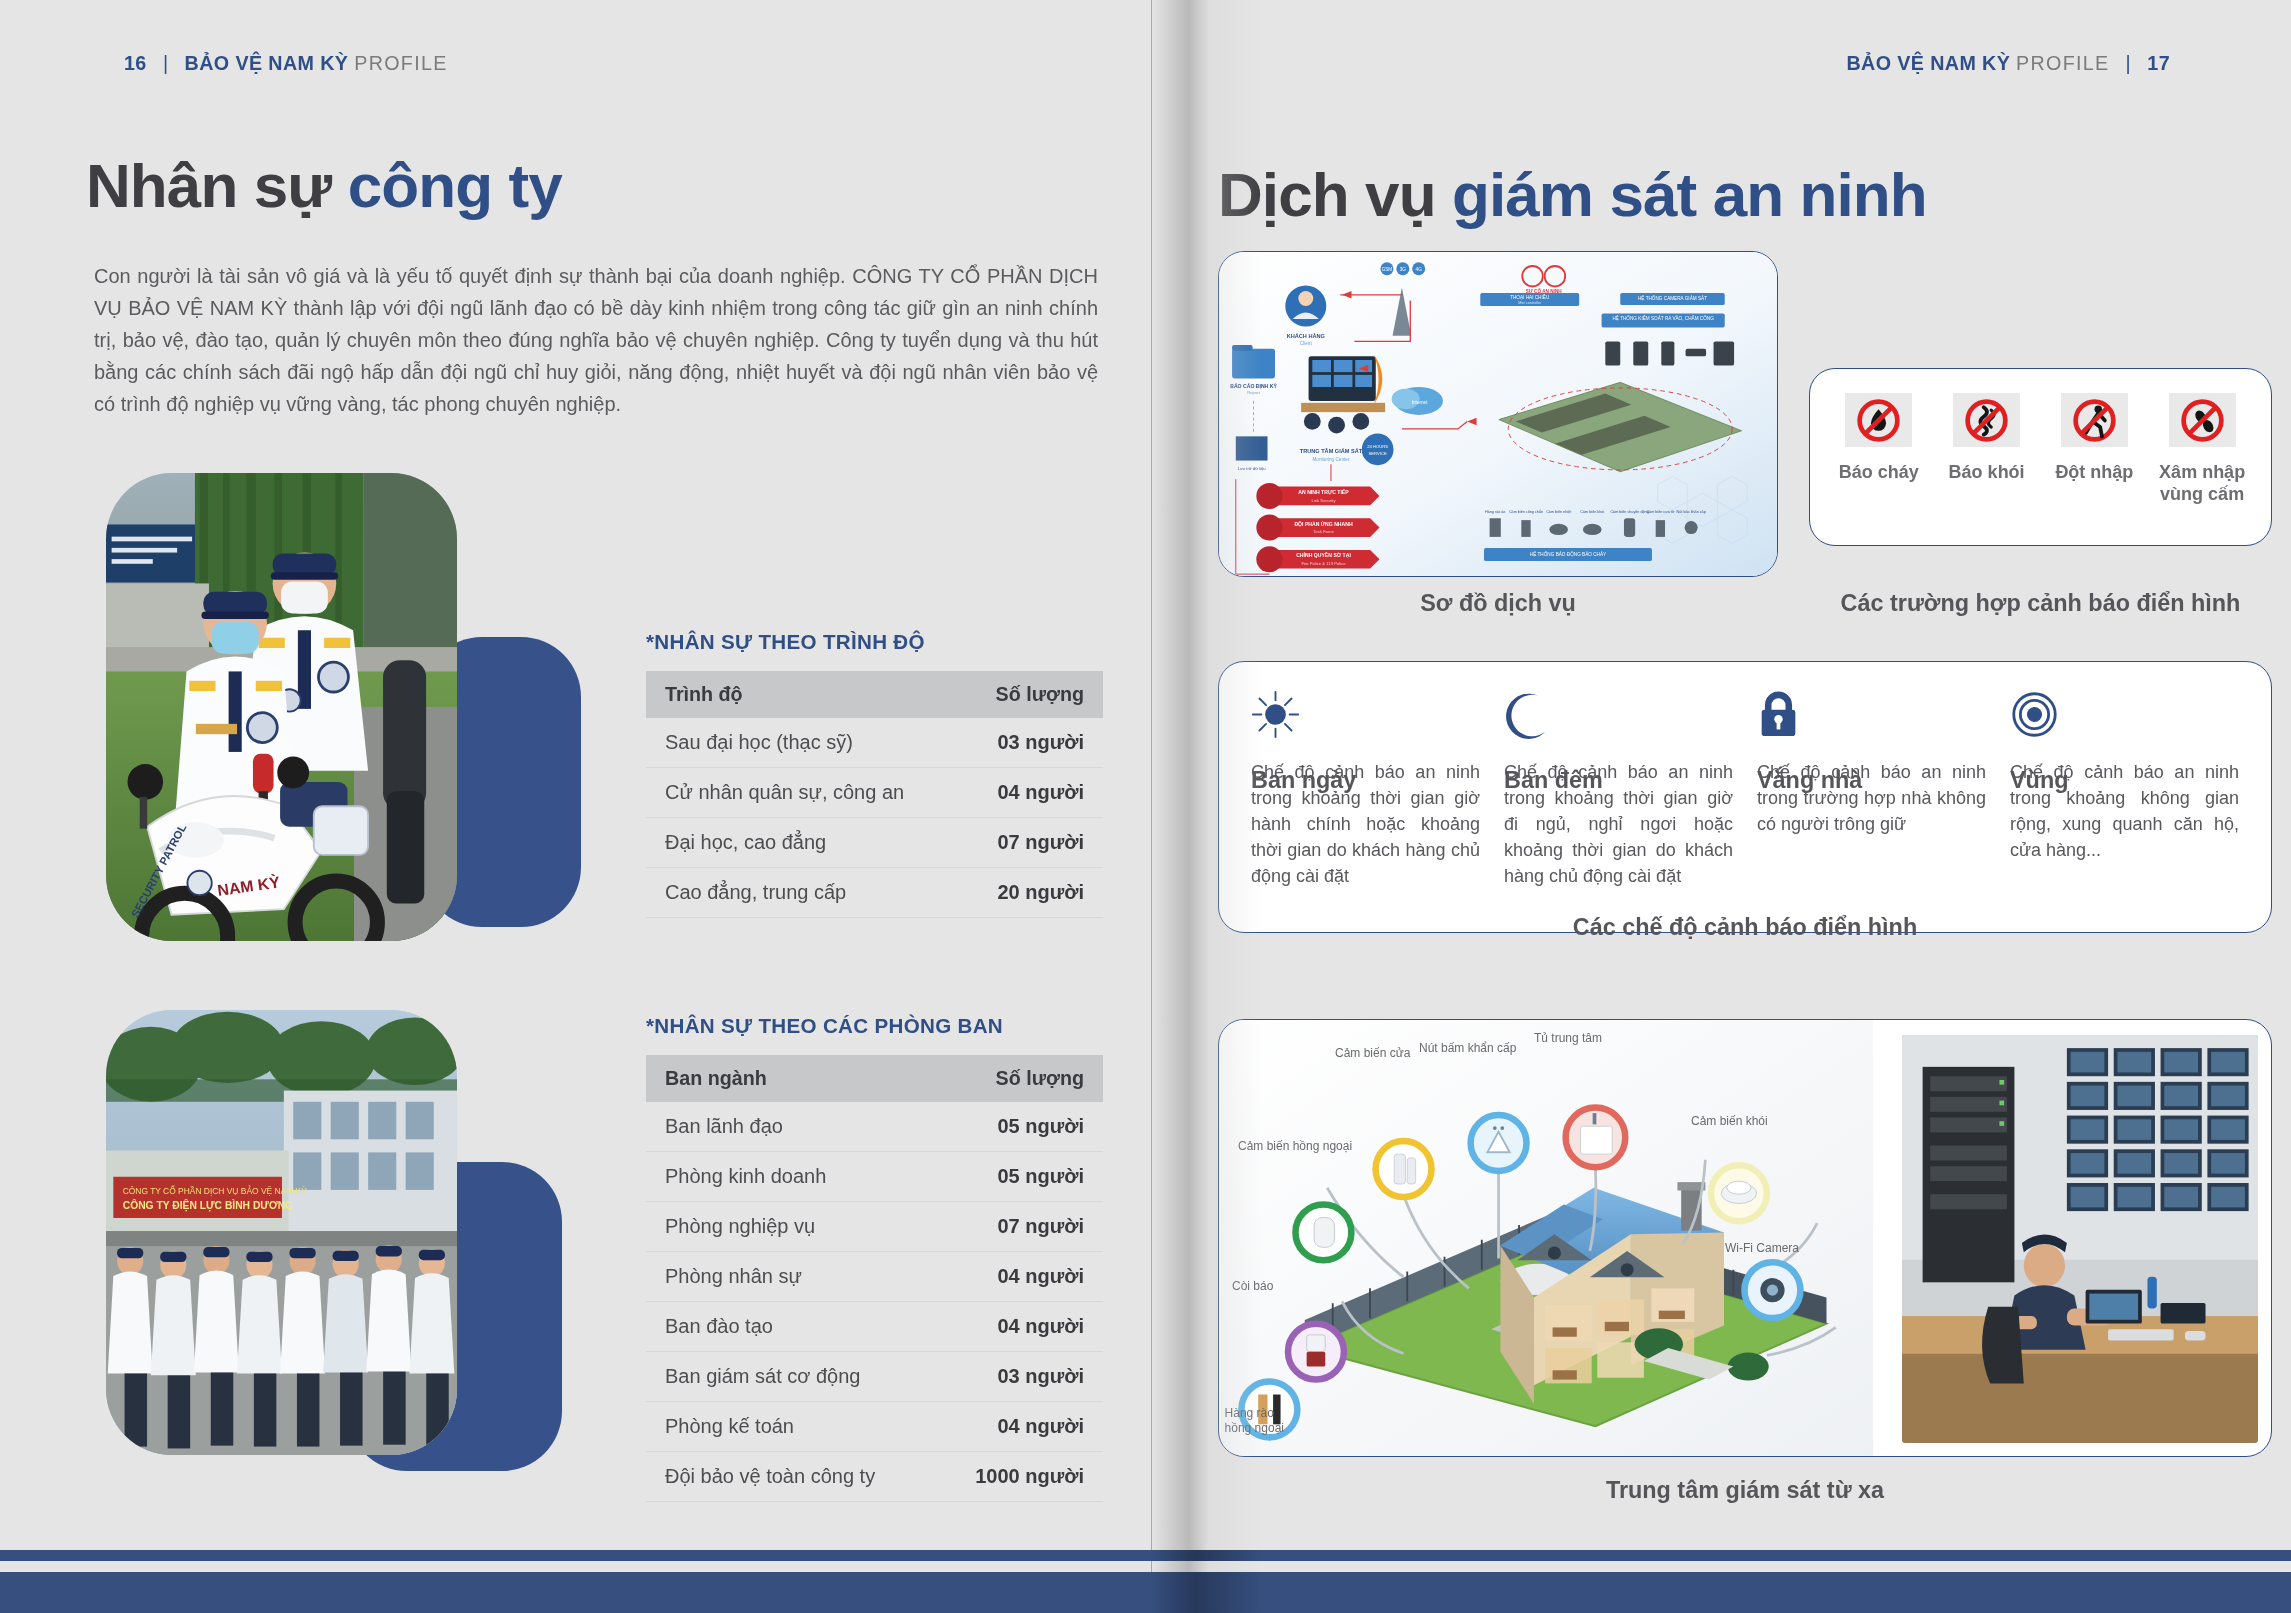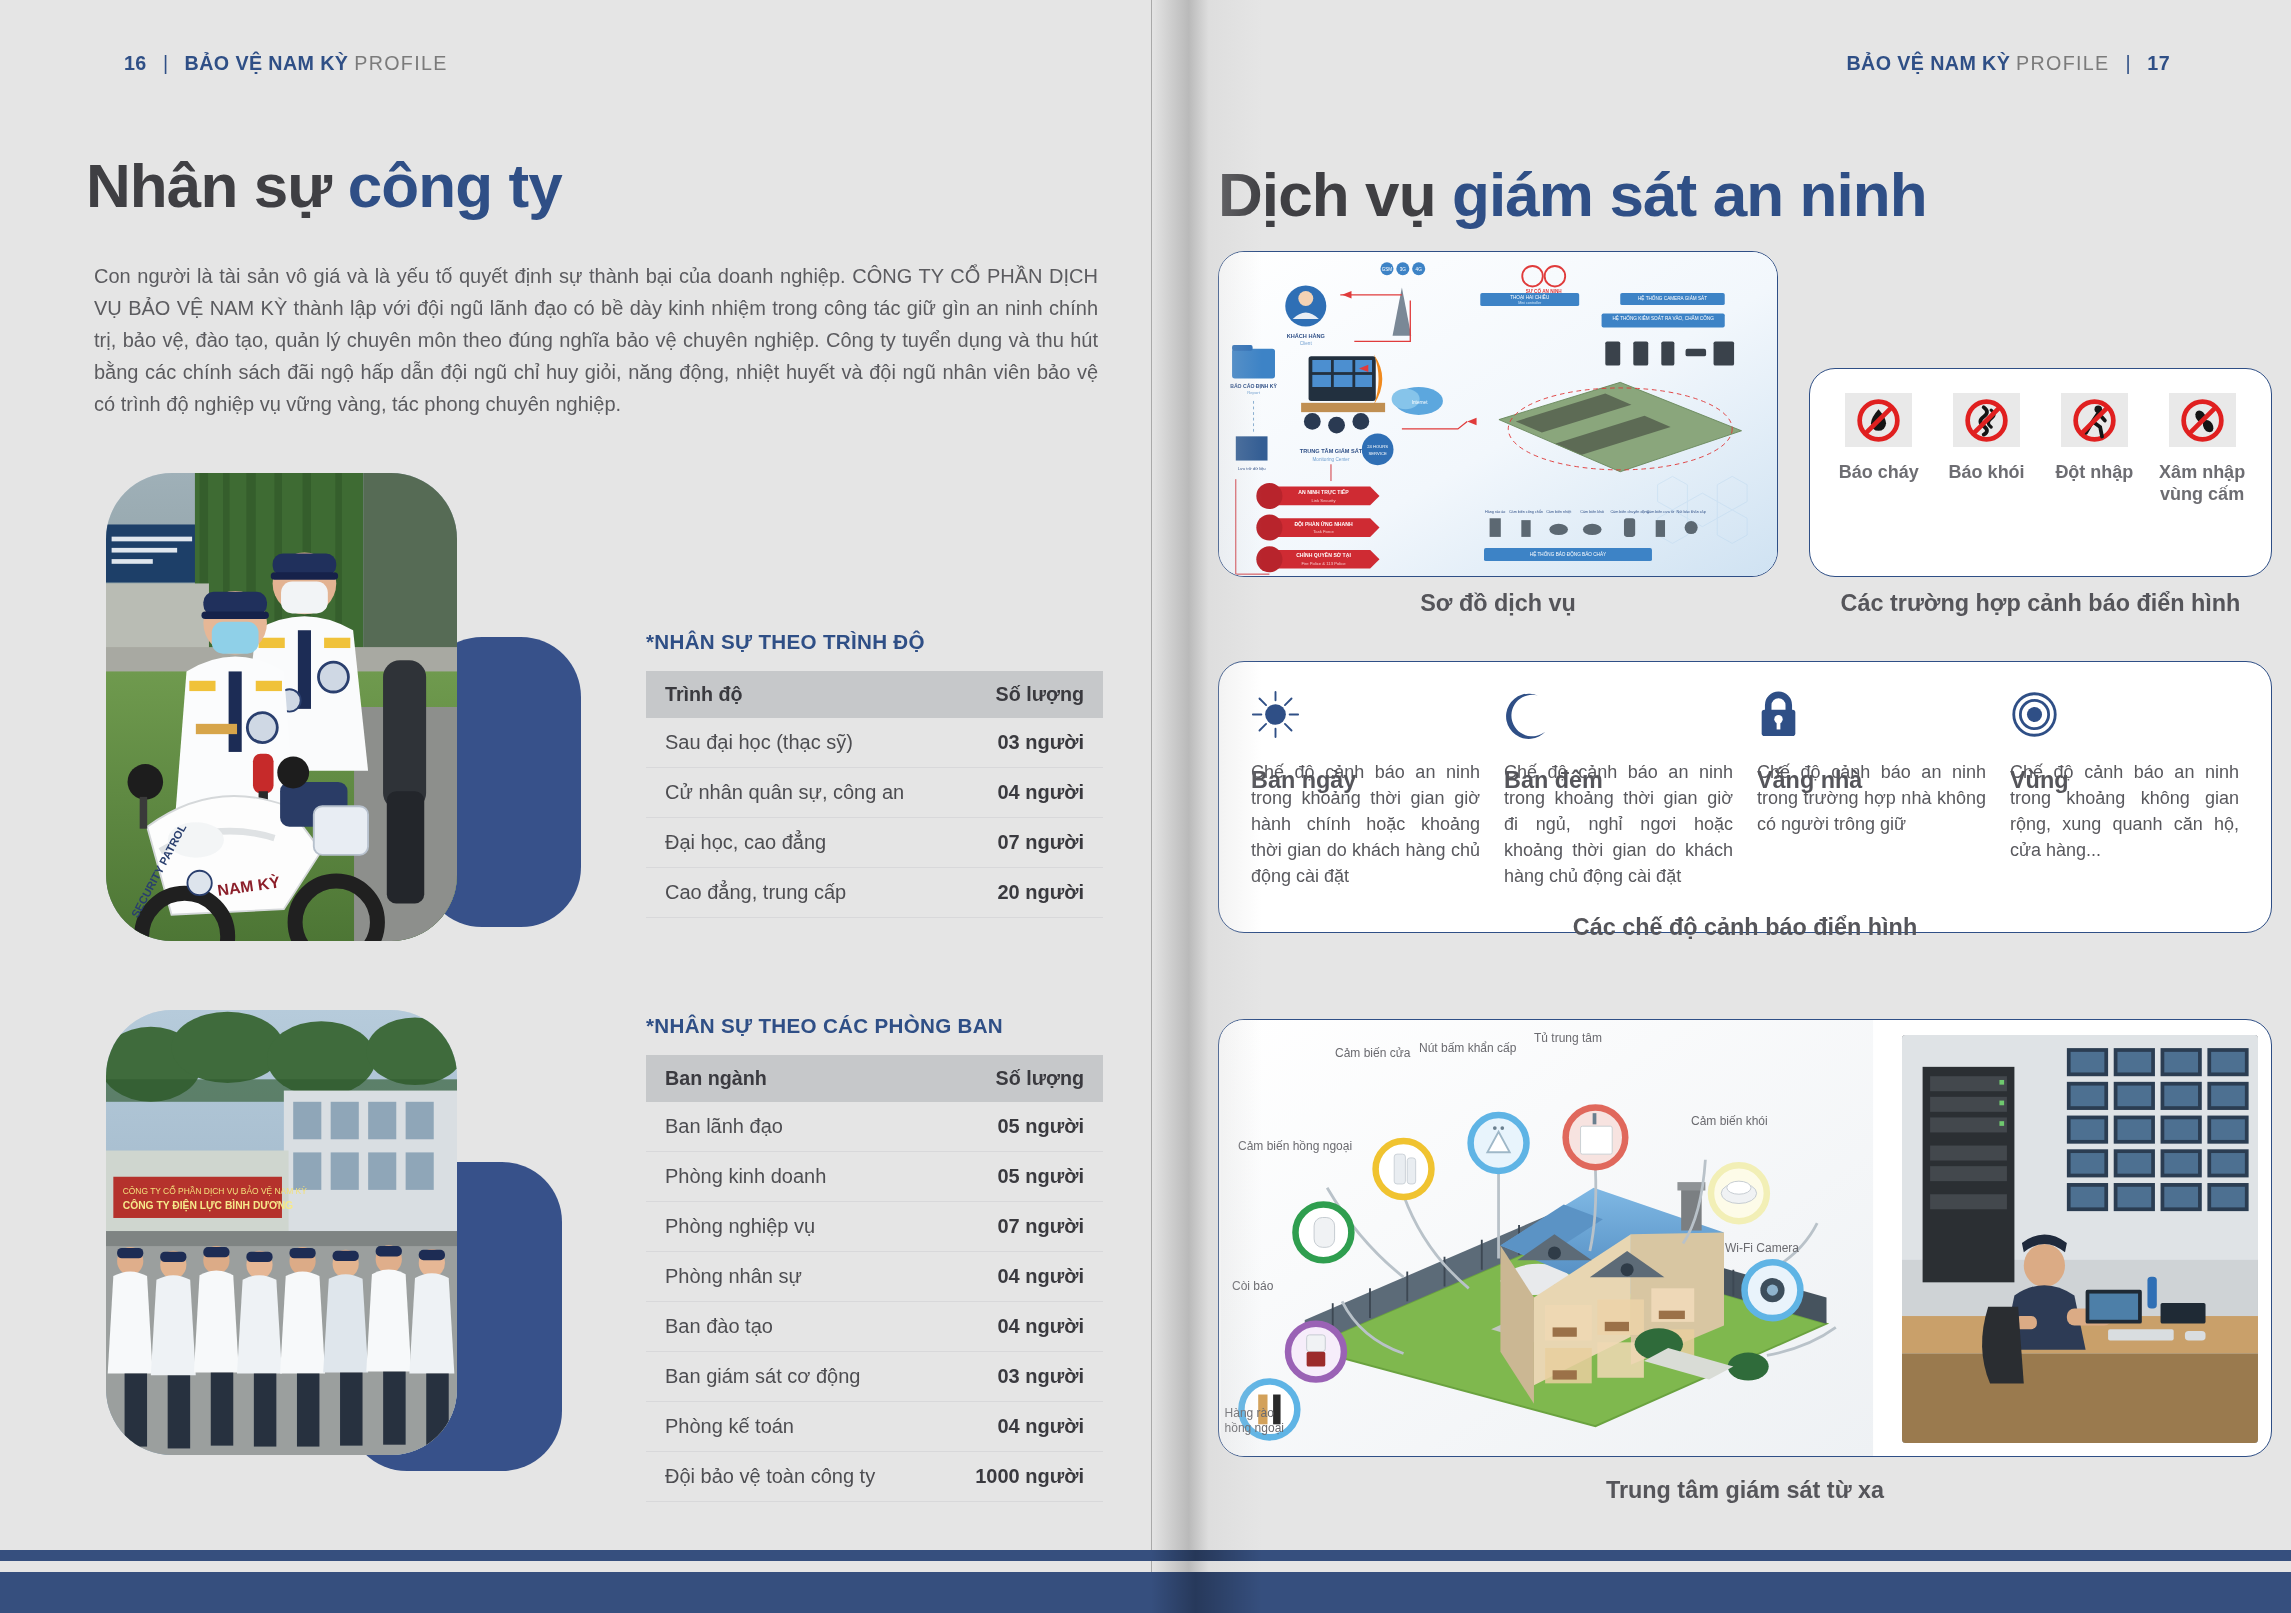--- a/index.html
+++ b/index.html
@@ -91,21 +91,21 @@
     border-bottom:0.9px solid #d8d8da; white-space:nowrap;
   }
   table.data td.num { text-align:right; font-weight:800; color:#3a3a3f; }
 
   
   .card {
     position:absolute; border:1.9px solid #2f4f86; border-radius:26px;
     background:#fff; overflow:hidden;
   }
   #card-diagram { left:1218px; top:251px;  width:560px; height:326px; }
-  #card-warn    { left:1809px; top:368px;  width:463px; height:209px; }
+  #card-warn    { left:1809px; top:368px;  width:463px; height:178px; }
   #card-modes   { left:1218px; top:661px;  width:1054px; height:272px; }
   #card-house   { left:1218px; top:1019px; width:1054px; height:438px; }
 
   .cap {
     position:absolute; font-size:23.4px; font-weight:800; color:#55555a;
     text-align:center; white-space:nowrap;
   }
   #cap-diagram { left:1218px; top:590px;  width:560px; }
   #cap-warn    { left:1809px; top:590px;  width:463px; }
   #cap-modes   { left:1218px; top:914px; width:1054px; }

